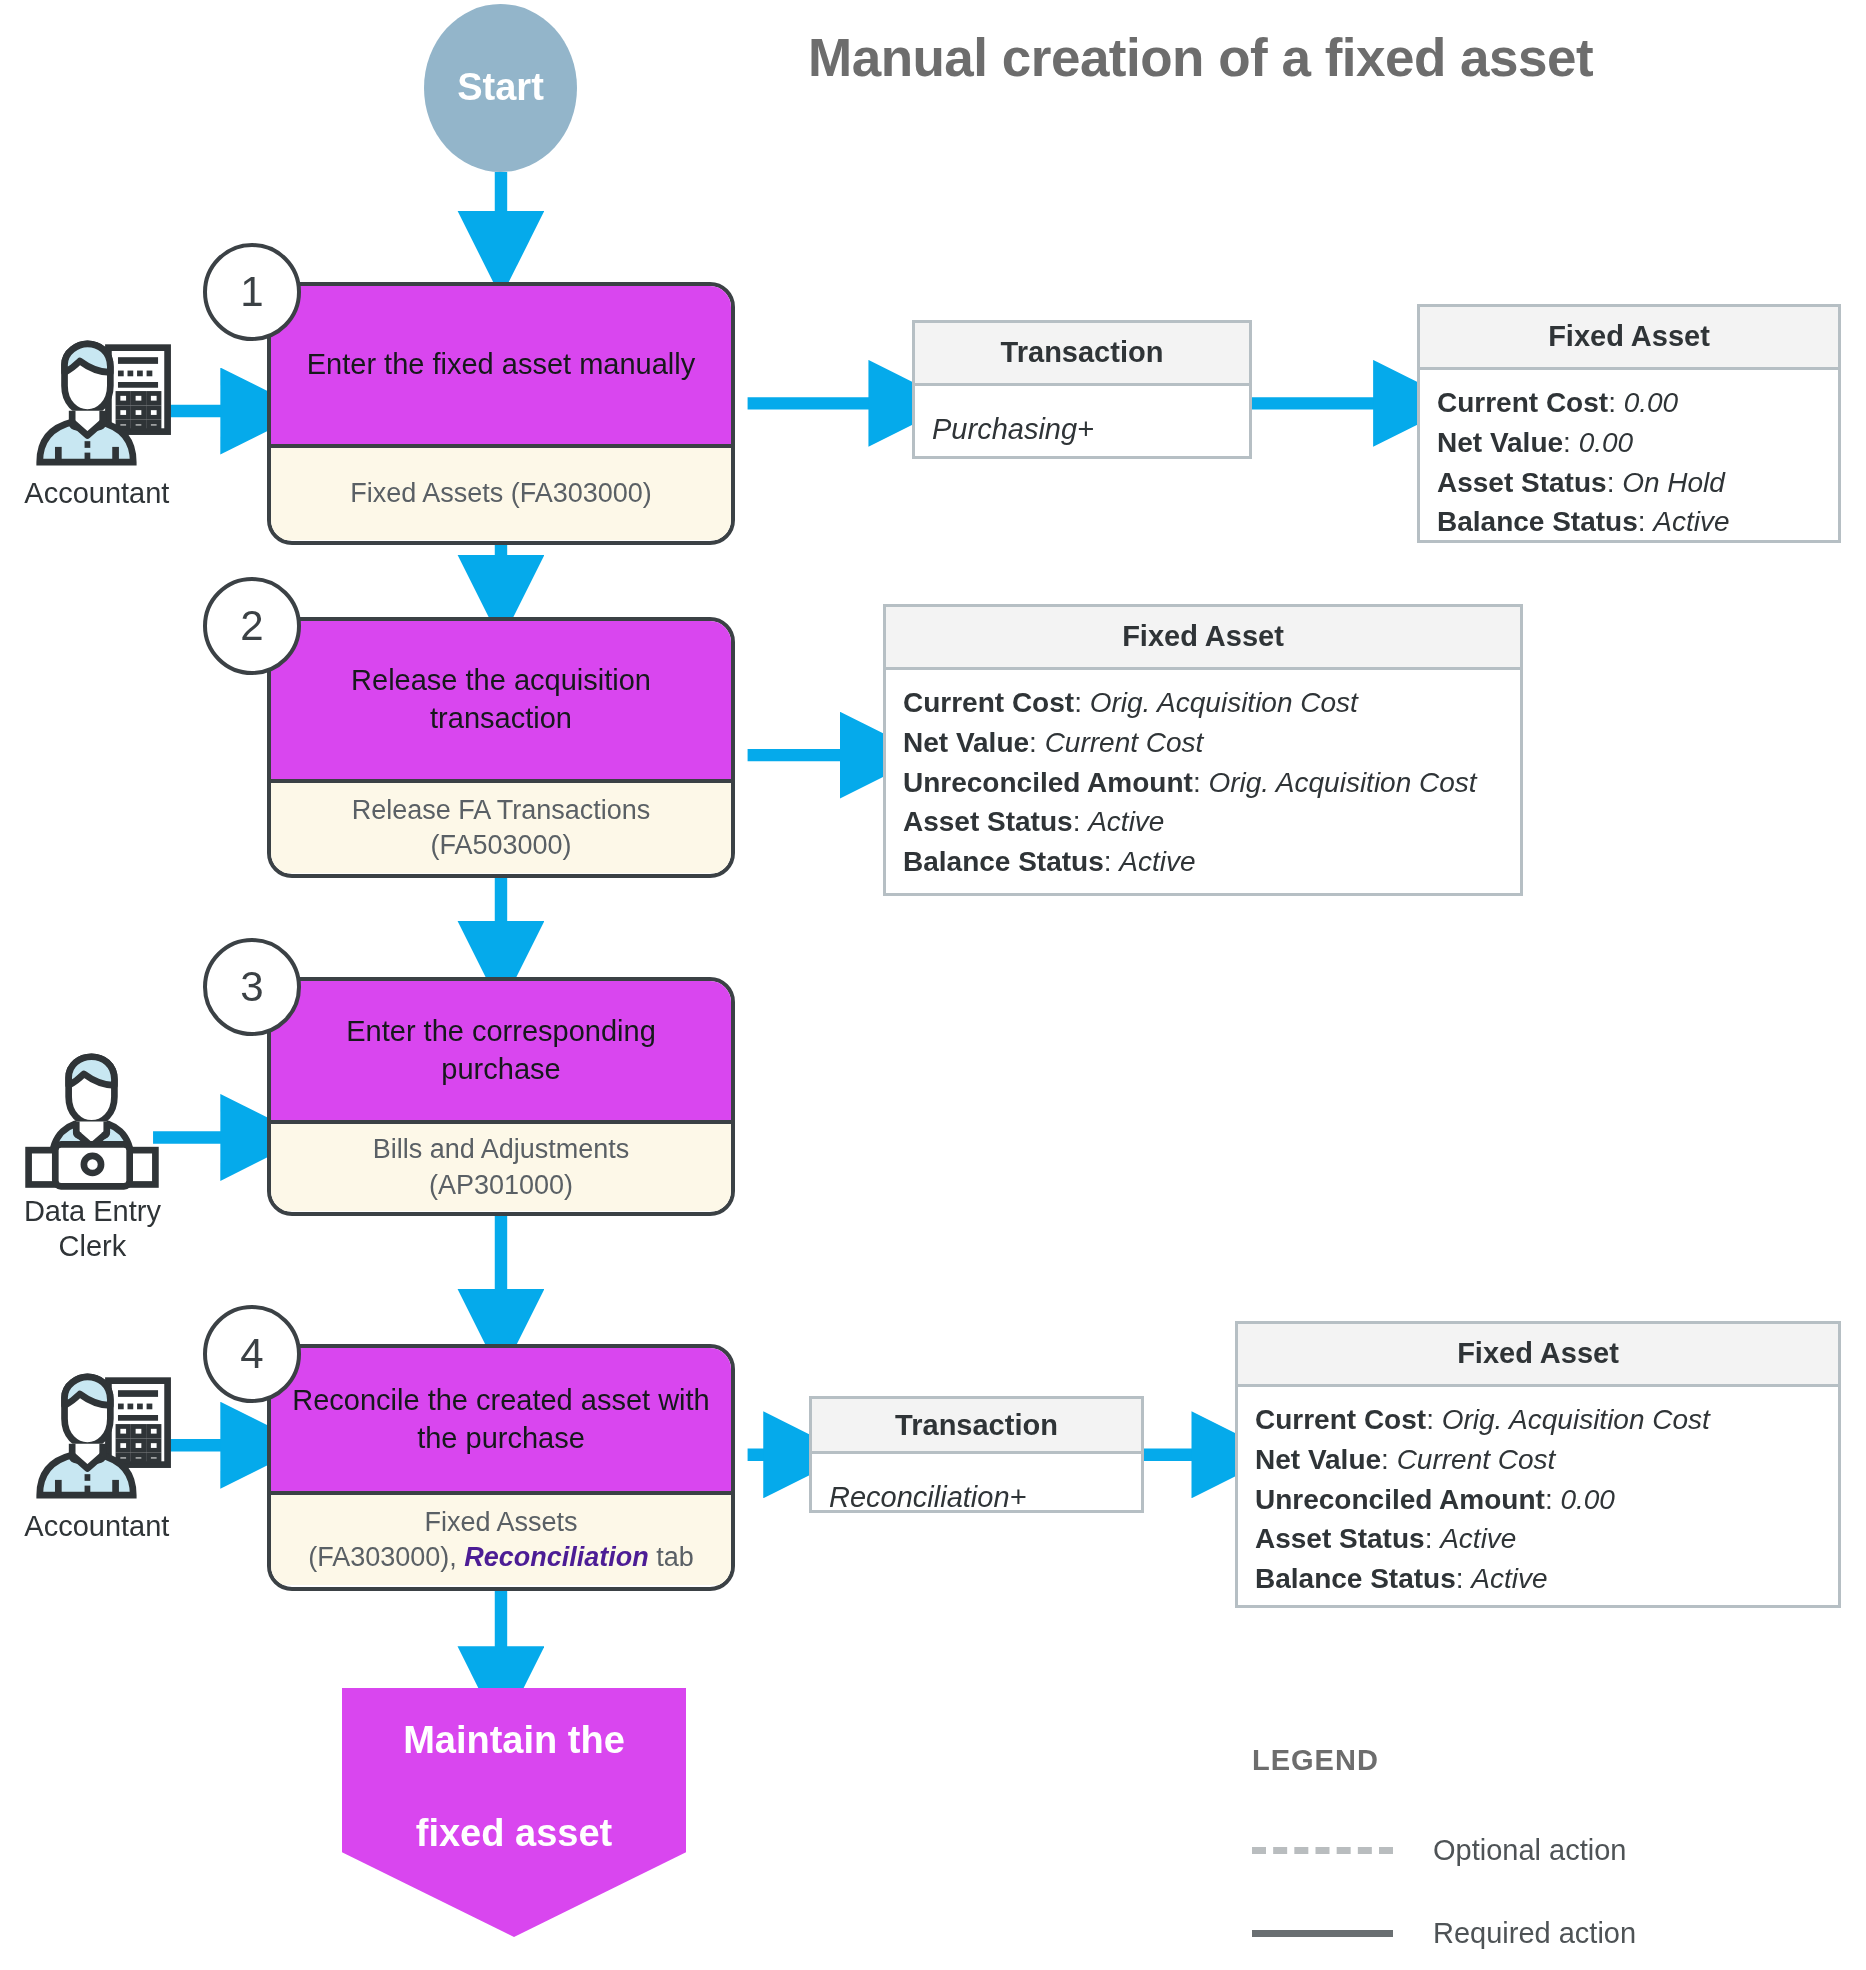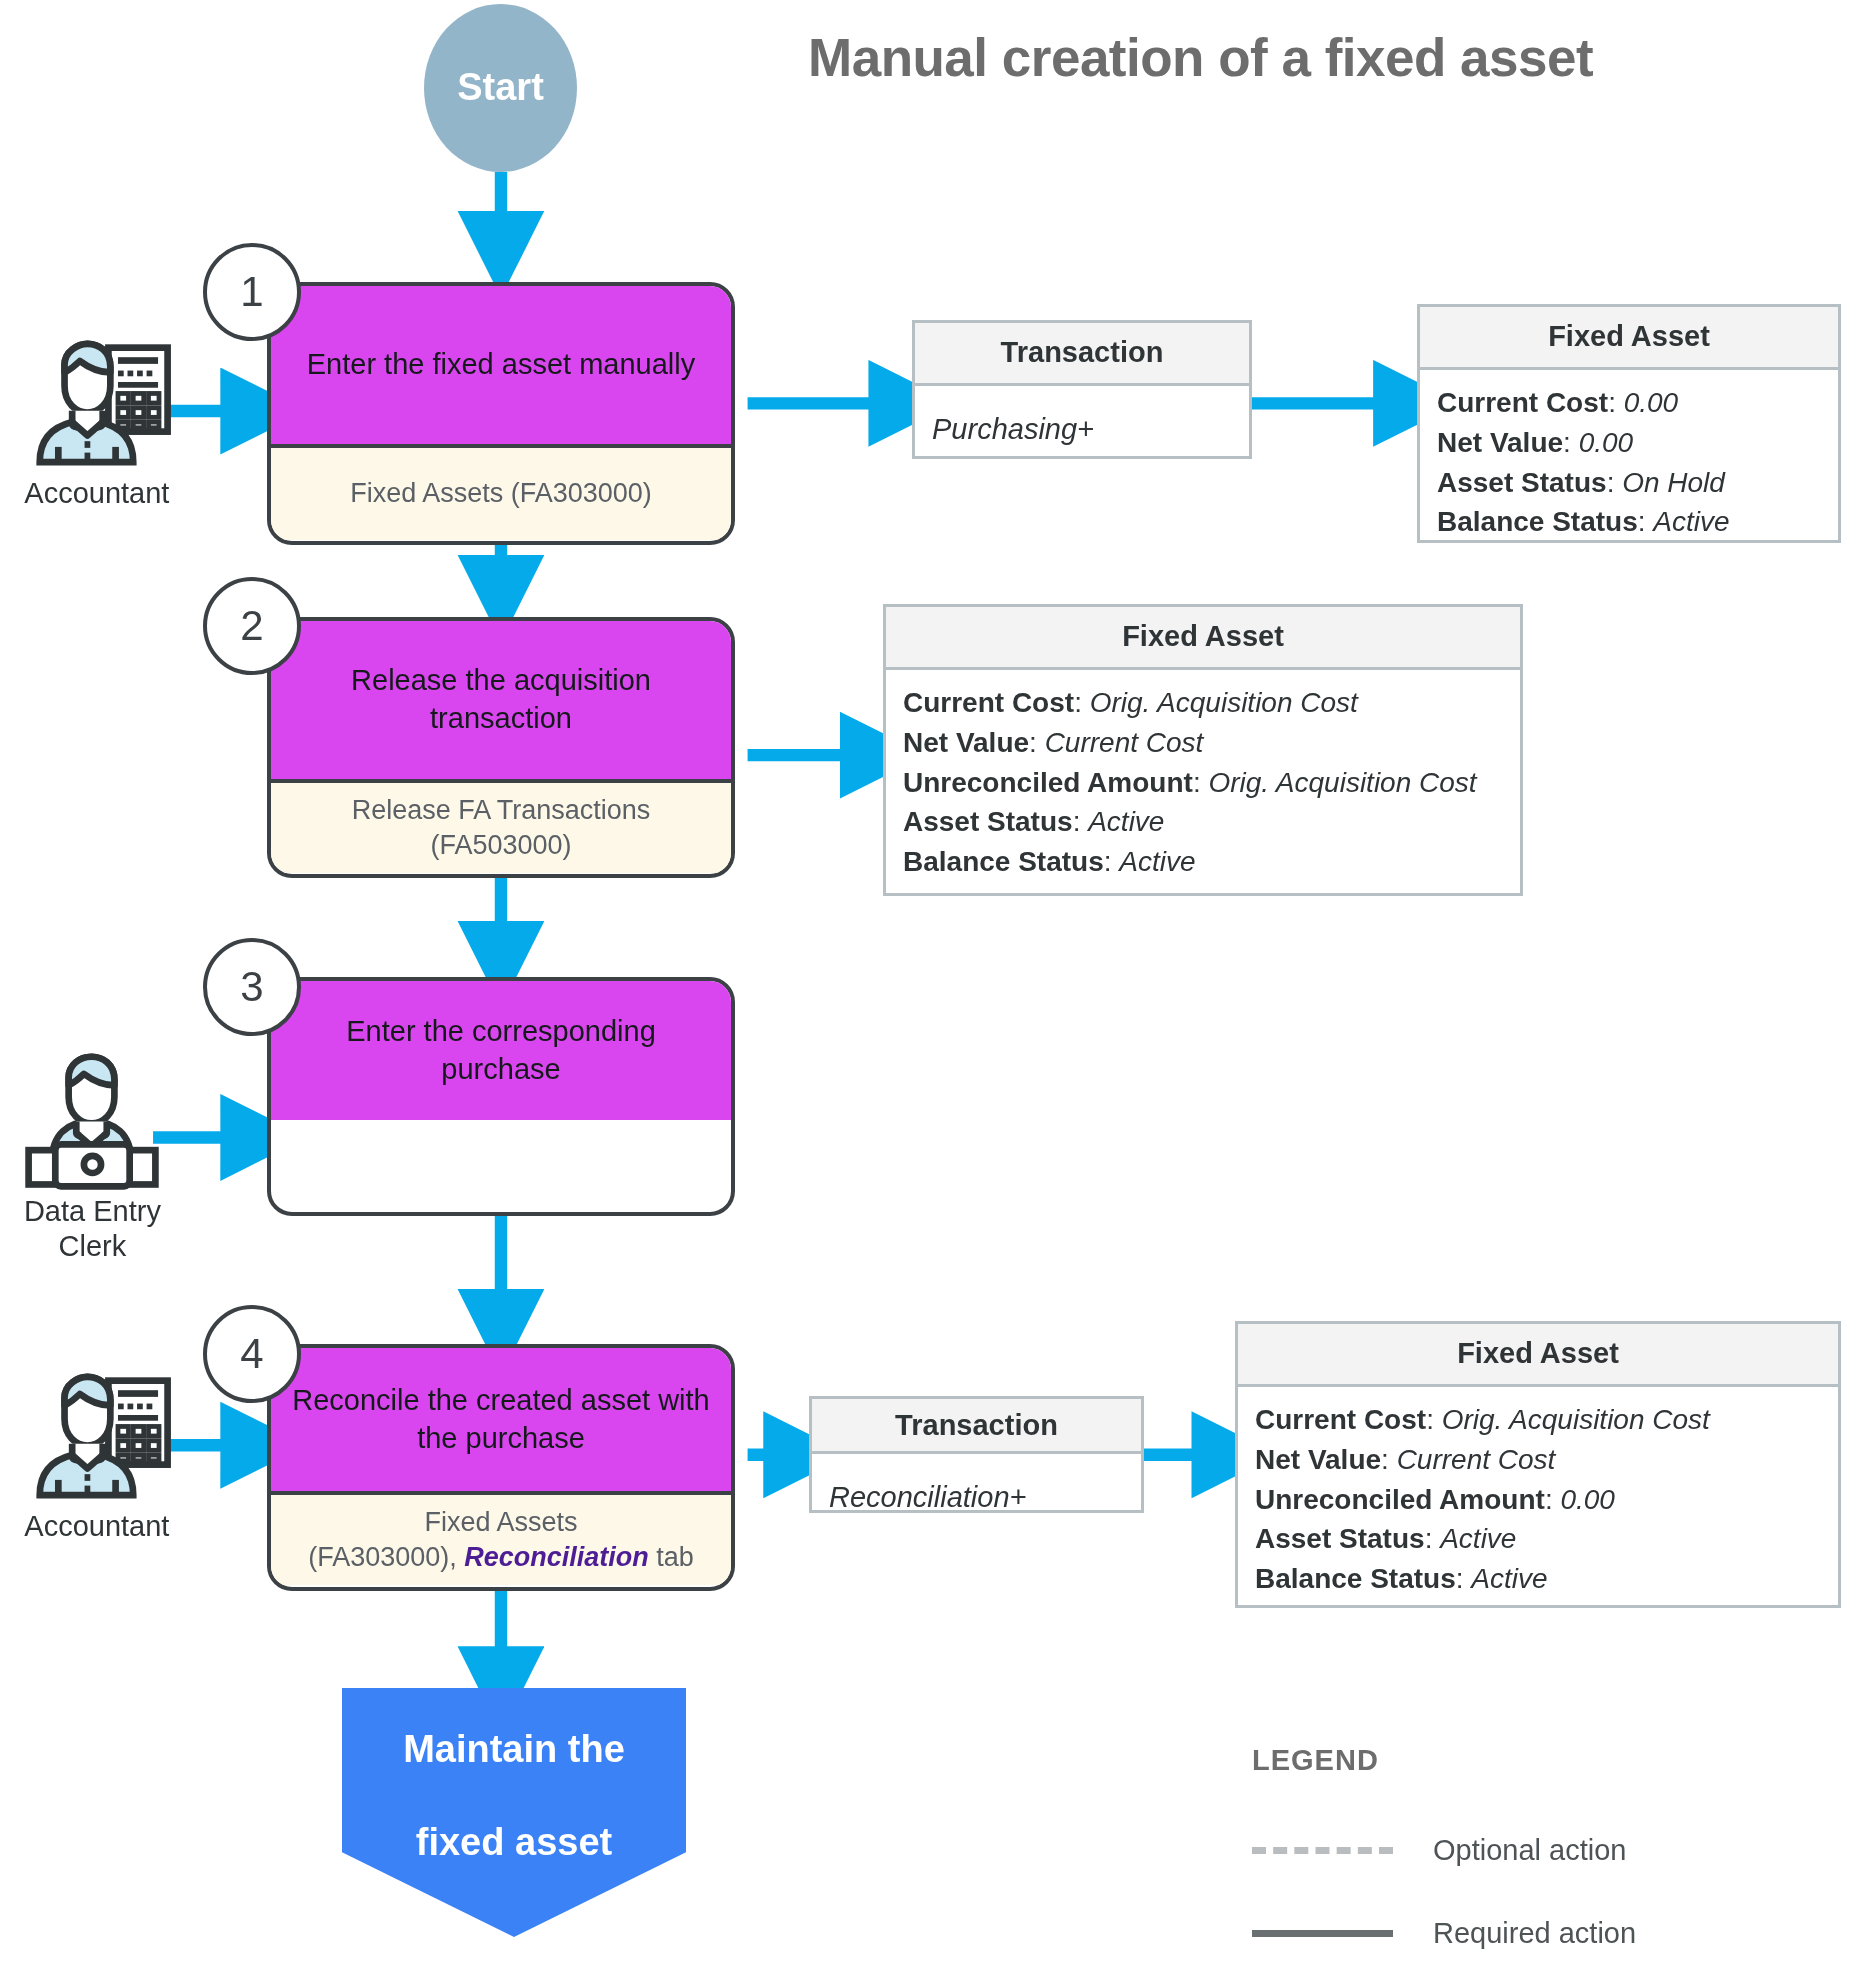--- a/index.html
+++ b/index.html
@@ -10,23 +10,23 @@
   
   #page-title{left:808px;top:27px;width:908px;font-size:53px;font-weight:bold;
               color:#6d6d6d;letter-spacing:-0.5px;white-space:nowrap;}
 
   
   #start-node{left:424px;top:3.8px;width:153px;height:168px;border-radius:50%;
               background:#93b5ca;display:flex;align-items:center;justify-content:center;}
   #start-node span{color:#ffffff;font-size:38px;font-weight:bold;}
 
   
-  #end-node{left:342px;top:1688px;width:344px;height:249px;background:#3b82f6;
+  #end-node{left:342px;top:1688px;width:344px;height:249px;background:#d946ef;
             clip-path:polygon(0 0,100% 0,100% 66%,50% 100%,0 66%);
-            display:flex;align-items:flex-start;justify-content:center;padding-top:38px;
+            display:flex;align-items:flex-start;justify-content:center;padding-top:29px;
             box-sizing:border-box;}
   #end-node span{color:#ffffff;font-size:38px;font-weight:bold;line-height:1.22;
                  text-align:center;display:block;}
 
   
   .step-box{width:468px;border:4.8px solid #3b4145;border-radius:25px;background:#ffffff;
             box-sizing:border-box;overflow:hidden;}
   .step-top{background:#d946ef;display:flex;align-items:center;justify-content:center;
             text-align:center;font-size:29px;color:#16191b;line-height:1.3;padding:0 21px;
             box-sizing:border-box;}
@@ -243,20 +243,23 @@
     <div><span class="lbl">Unreconciled Amount</span>: <span class="val">Orig. Acquisition Cost</span></div>
     <div><span class="lbl">Asset Status</span>: <span class="val">Active</span></div>
     <div><span class="lbl">Balance Status</span>: <span class="val">Active</span></div>
   </div>
 </div>
 
 <div class="abs step-box" style="left:267px;top:977px;height:239px;">
   <div class="step-top" style="height:139px;">
     <span><span>Enter the corresponding</span><br><span>purchase</span></span>
   </div>
+  <div class="step-bottom" style="height:91px;">
+    <span><span>Bills and Adjustments</span><br><span>(AP301000)</span></span>
+  </div>
 </div>
 <div class="abs badge" style="left:203px;top:938px;">
   <span>3</span>
 </div>
 
 <div class="abs step-box" style="left:267px;top:1344px;height:247px;">
   <div class="step-top" style="height:143px;">
     <span><span>Reconcile the created asset with</span><br><span>the purchase</span></span>
   </div>
   <div class="step-bottom" style="height:94px;">

